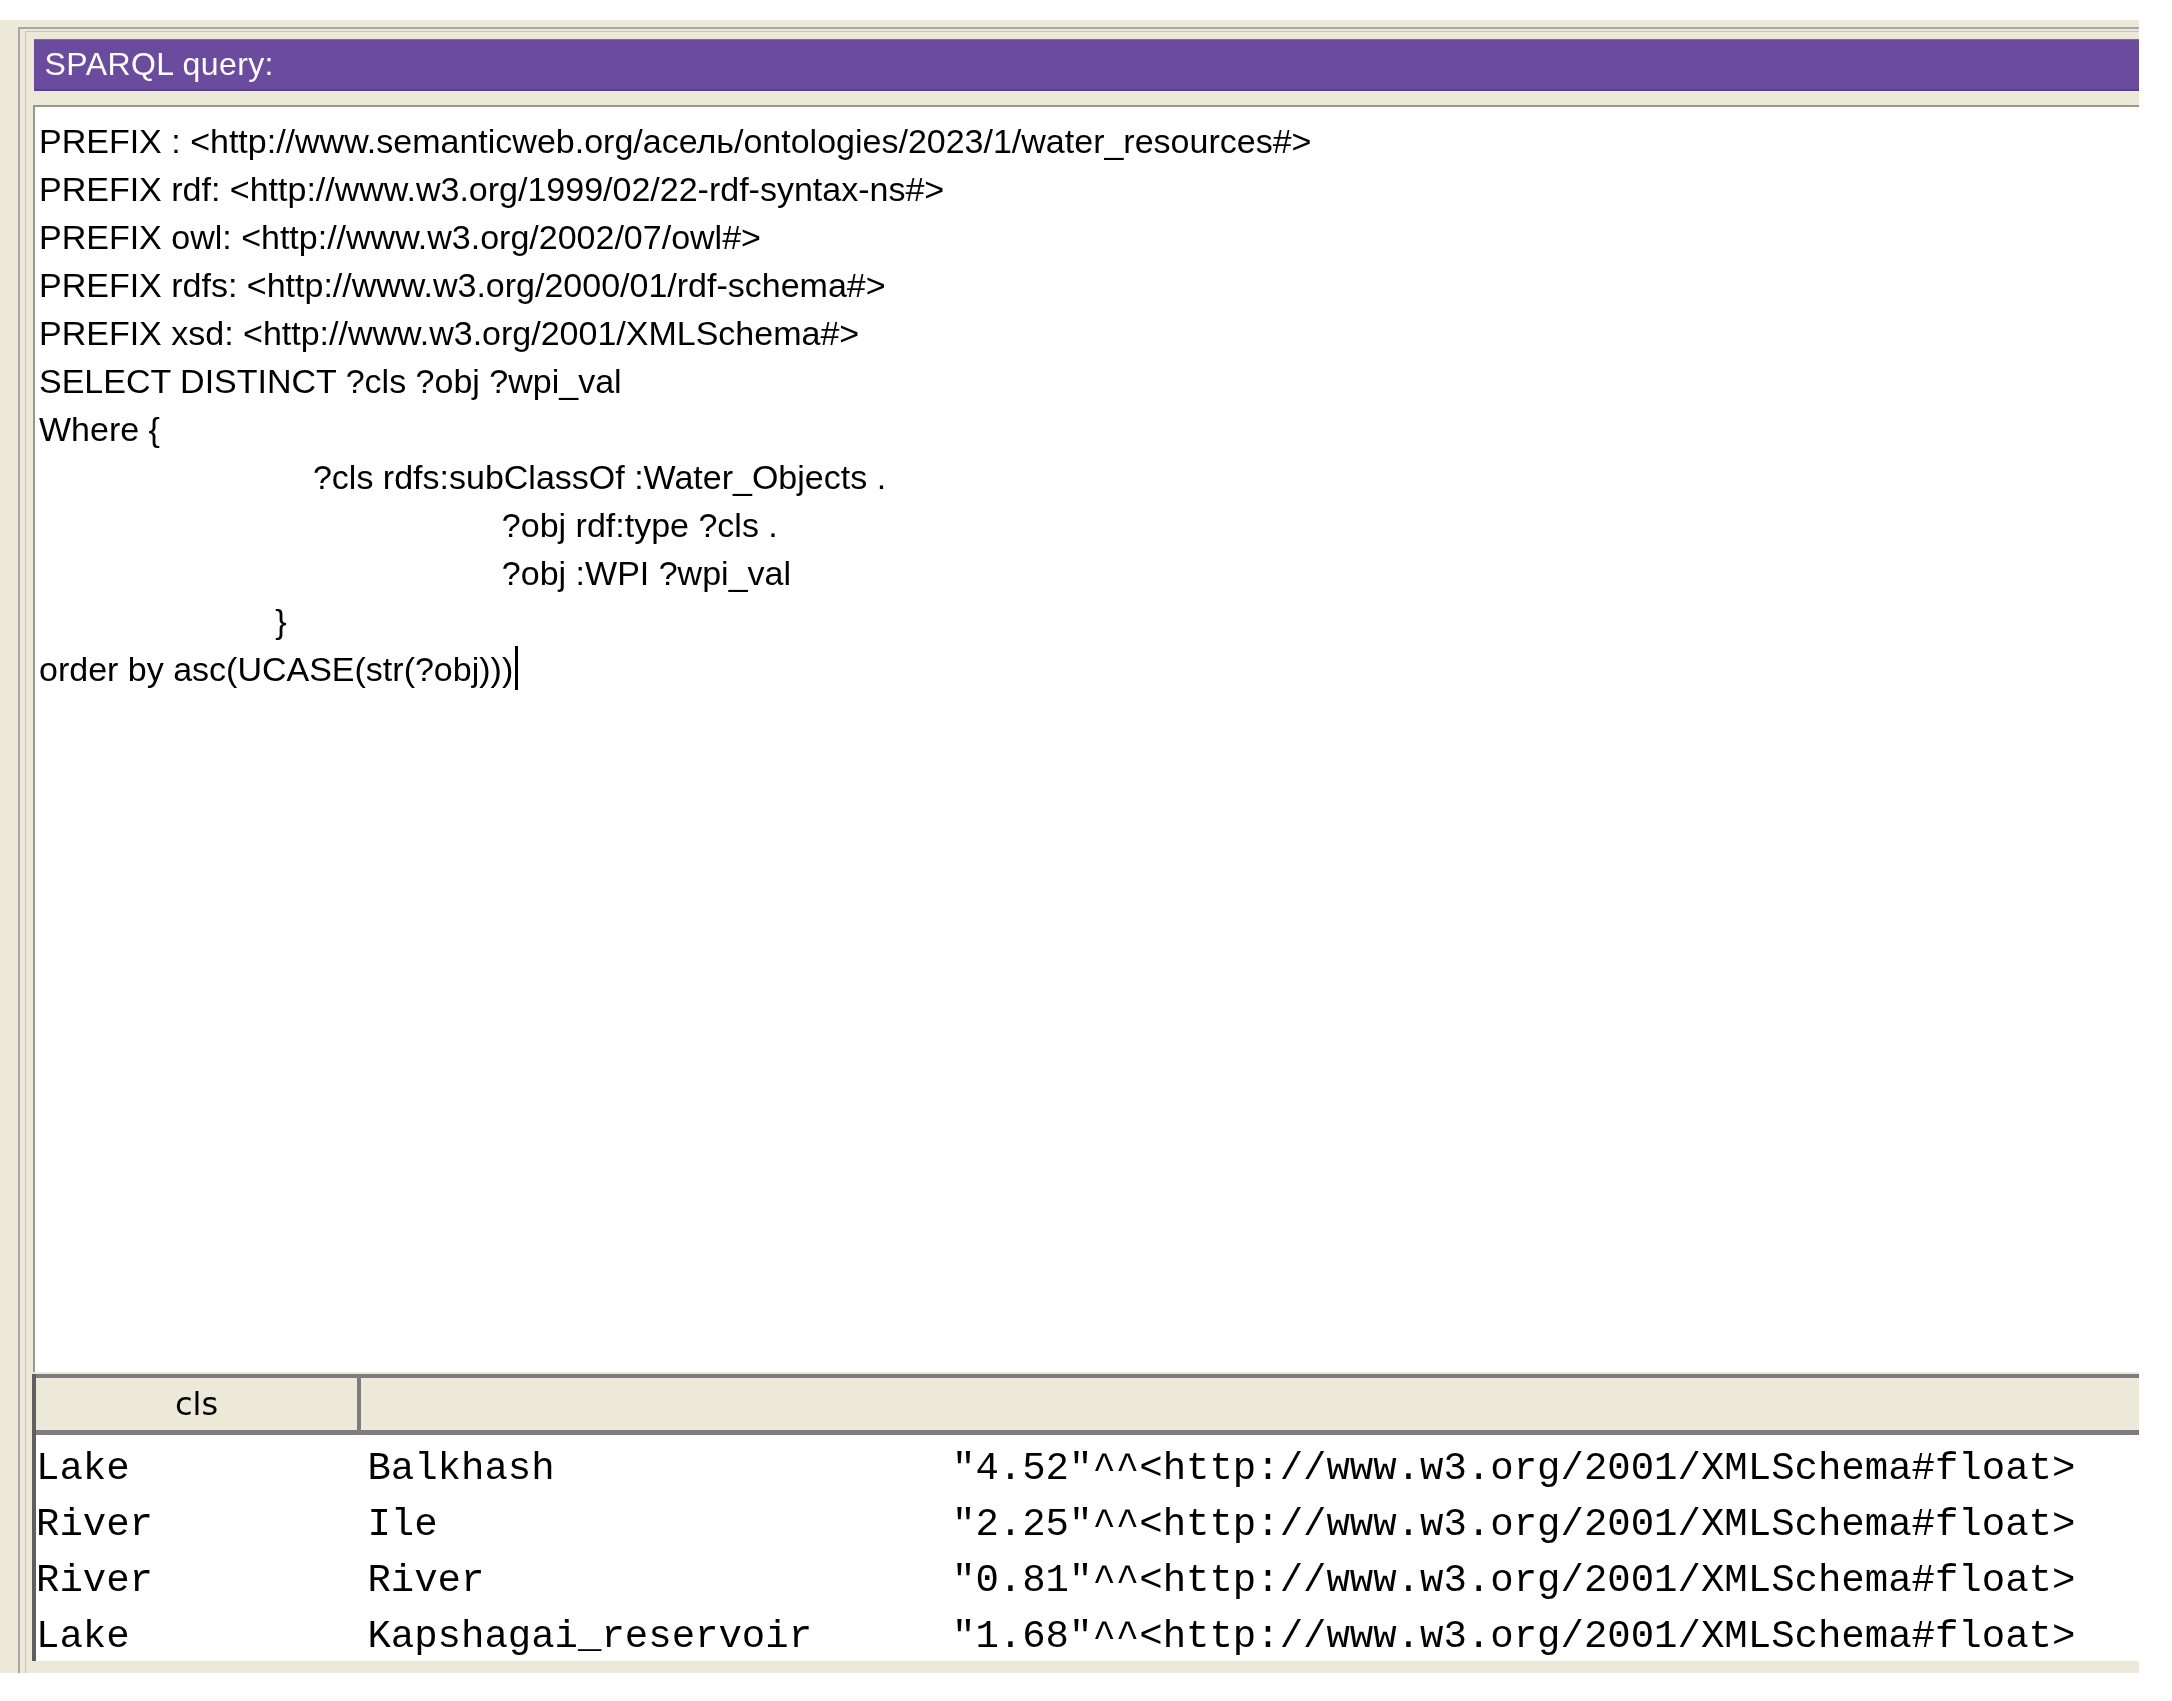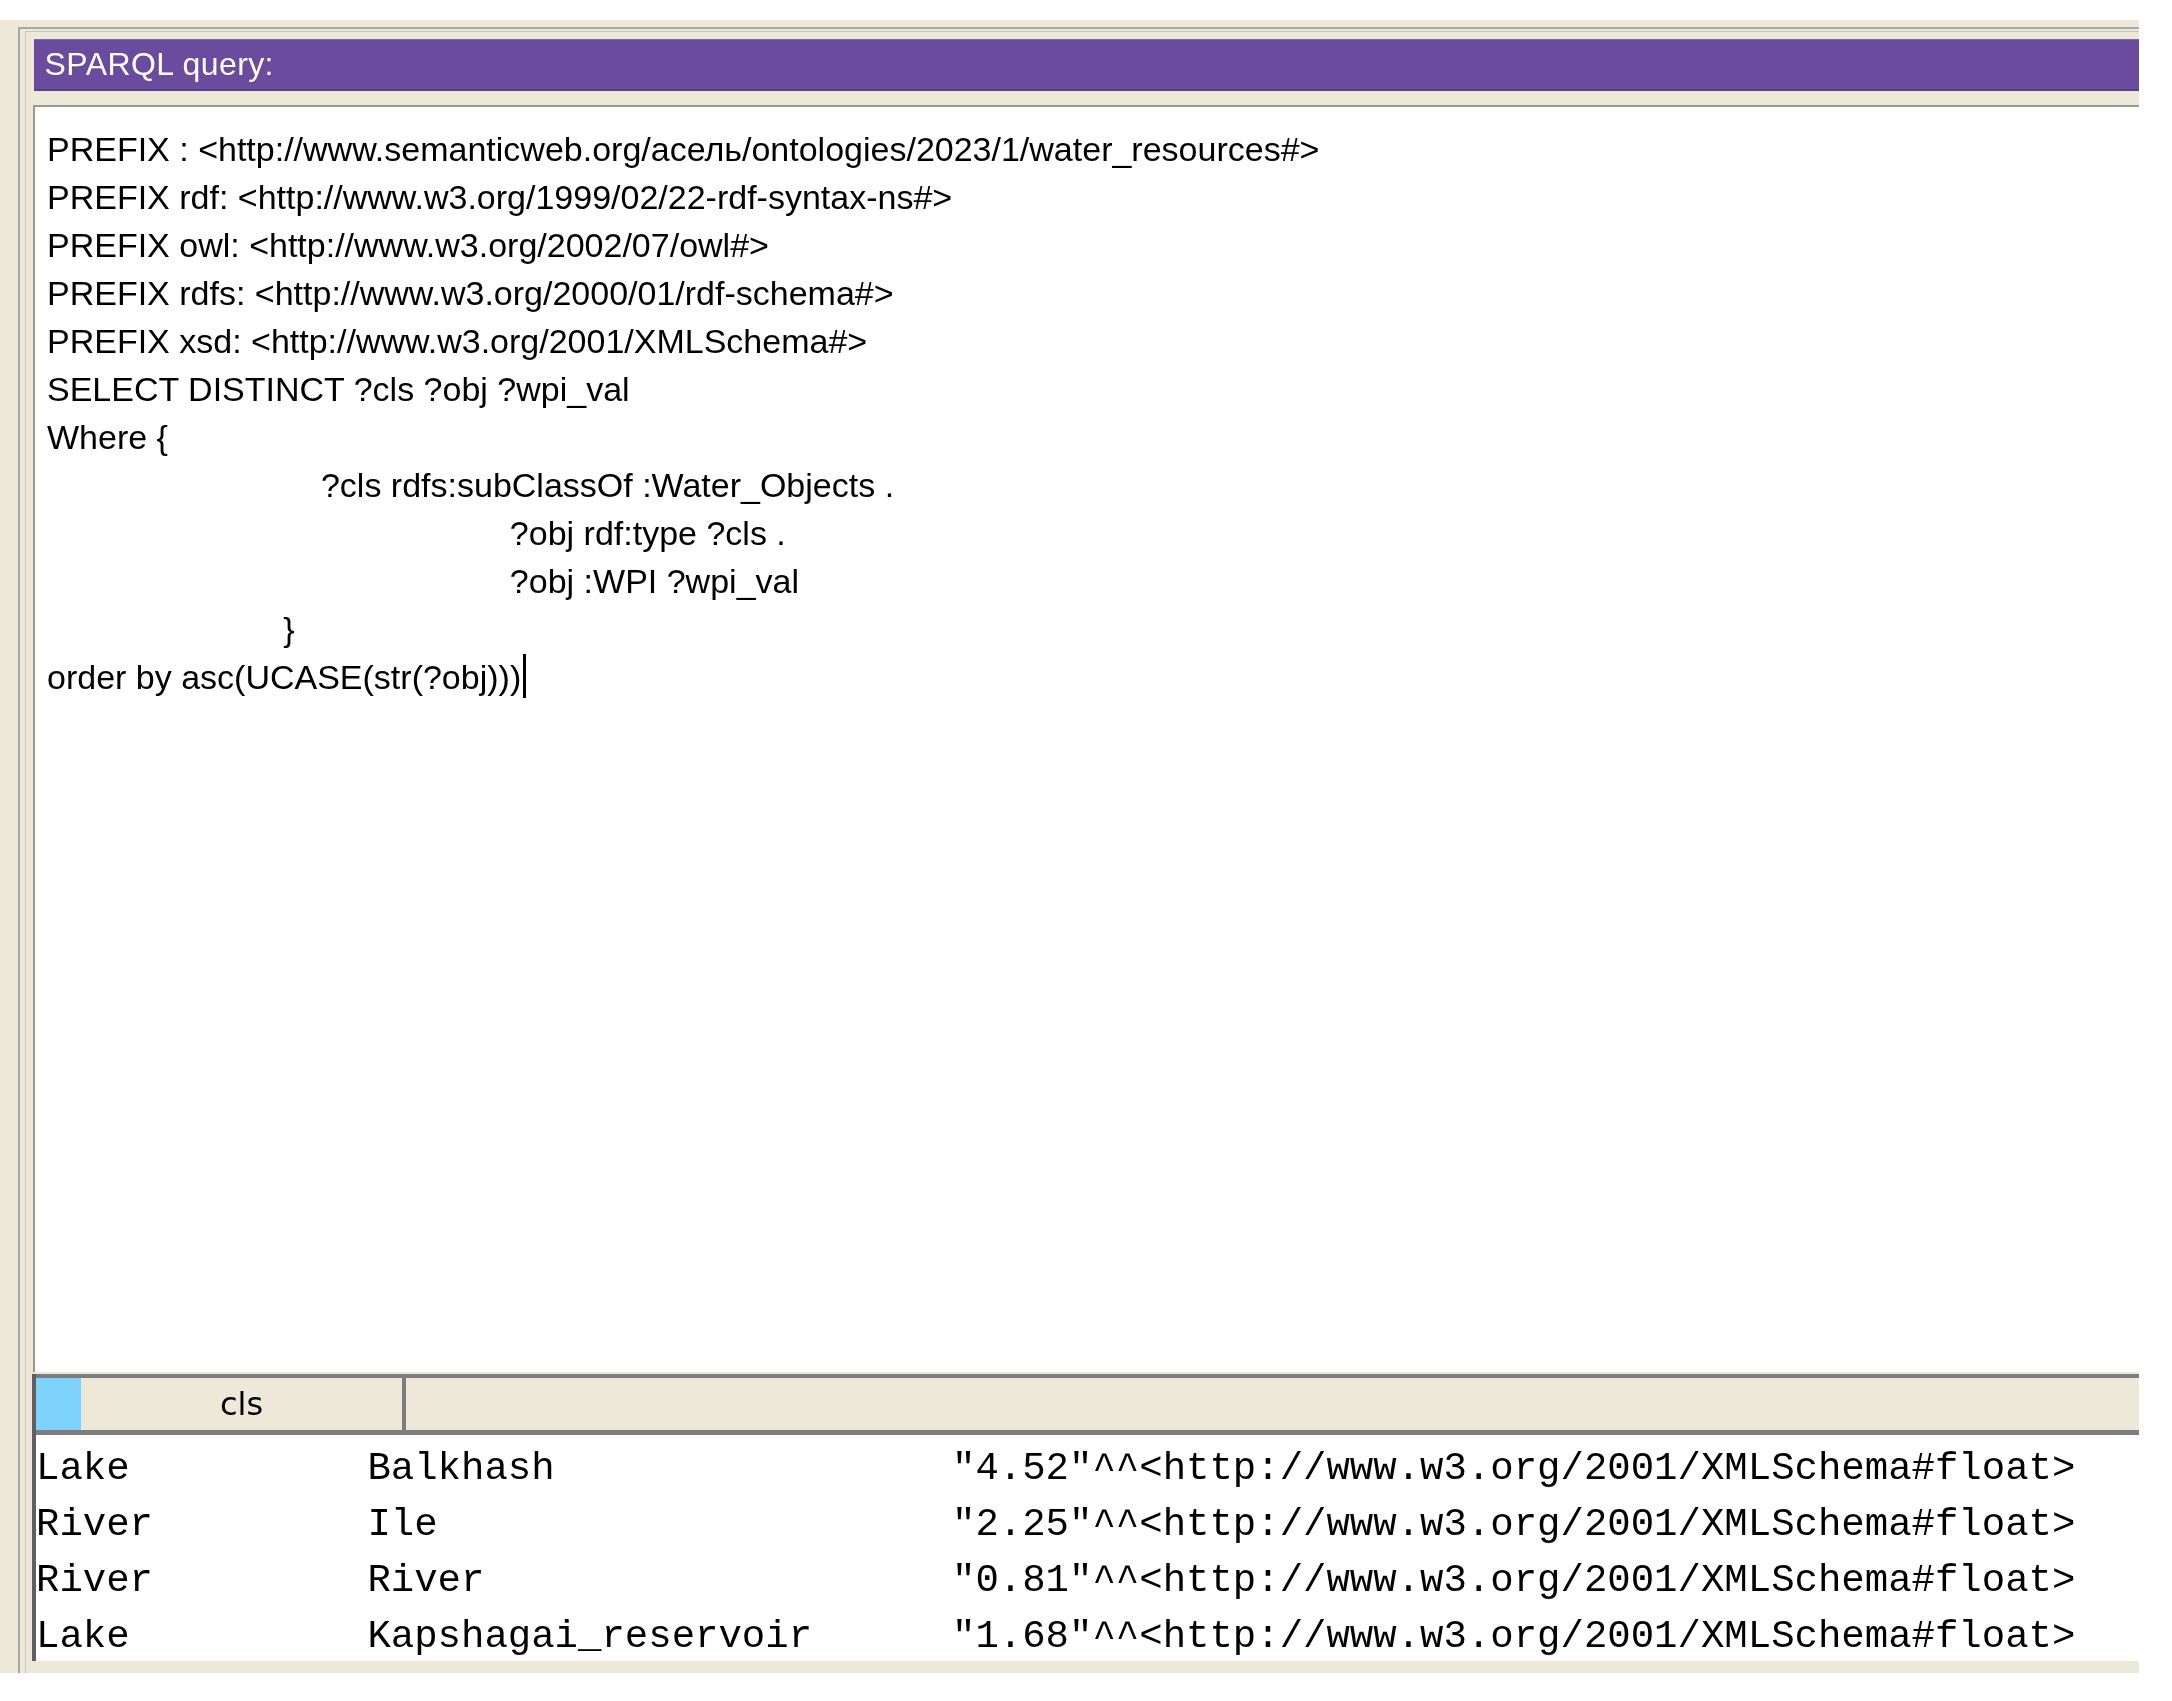--- a/index.html
+++ b/index.html
@@ -13,28 +13,28 @@
   .etch-inner{position:absolute;left:25px;top:11.4px;width:2114px;height:1668px;
         border-top:1.6px solid #c9c6b8;border-left:1.6px solid #c9c6b8;}
   
   .titlebar{position:absolute;left:34px;top:18.7px;right:0;height:52px;background:#6a4b9e;
             border-top:1.6px solid #7f66b0;border-bottom:2.4px solid #594287;
             box-sizing:border-box;display:flex;align-items:center;padding-left:10.6px;}
   .titlebar span{font-size:32px;color:#ffffff;letter-spacing:0.4px;}
   
   .query-area{position:absolute;left:33px;top:85px;right:0;height:1267px;background:#ffffff;
               border-top:2.4px solid #9a978d;border-left:2.4px solid #9a978d;box-sizing:border-box;}
-  .query-area pre{margin:8px;padding:10px 0 0 4px;font-family:"Liberation Sans",sans-serif;
+  .query-area pre{margin:0;padding:10px 0 0 4px;font-family:"Liberation Sans",sans-serif;
                   font-size:34px;line-height:48px;white-space:pre;color:#000;}
   .caret{display:inline-block;width:3.2px;height:44px;background:#000;vertical-align:-9px;margin-left:1.6px;}
   
   .results{position:absolute;left:32px;top:1354px;right:0;height:287px;background:#ffffff;
            border-left:4px solid #5f5f5f;box-sizing:border-box;}
   .thead{height:61px;box-sizing:border-box;display:flex;background:#7dd3fc;
-         border-top:4px solid #7e7c7e;border-bottom:5.7px solid #7e7c7e;padding-left:45px;}
+         border-top:4px solid #7e7c7e;border-bottom:5.7px solid #7e7c7e;}
   .th{box-sizing:border-box;display:flex;align-items:center;justify-content:center;
       font-family:"DejaVu Sans",sans-serif;font-size:32px;background:#ece9d8;}
   .th.c1{width:325px;border-right:4.9px solid #7e7c7e;}
   .th.c2{width:578px;border-right:4.9px solid #7e7c7e;}
   .th.c3{flex:1;}
   .tr{height:56px;display:flex;align-items:flex-end;white-space:nowrap;
       font-family:Liberation Mono, monospace;font-size:39px;}
   .td{box-sizing:border-box;overflow:visible;}
   .td.c1{width:329px;}
   .td.c2{width:579px;padding-left:2.4px;}

